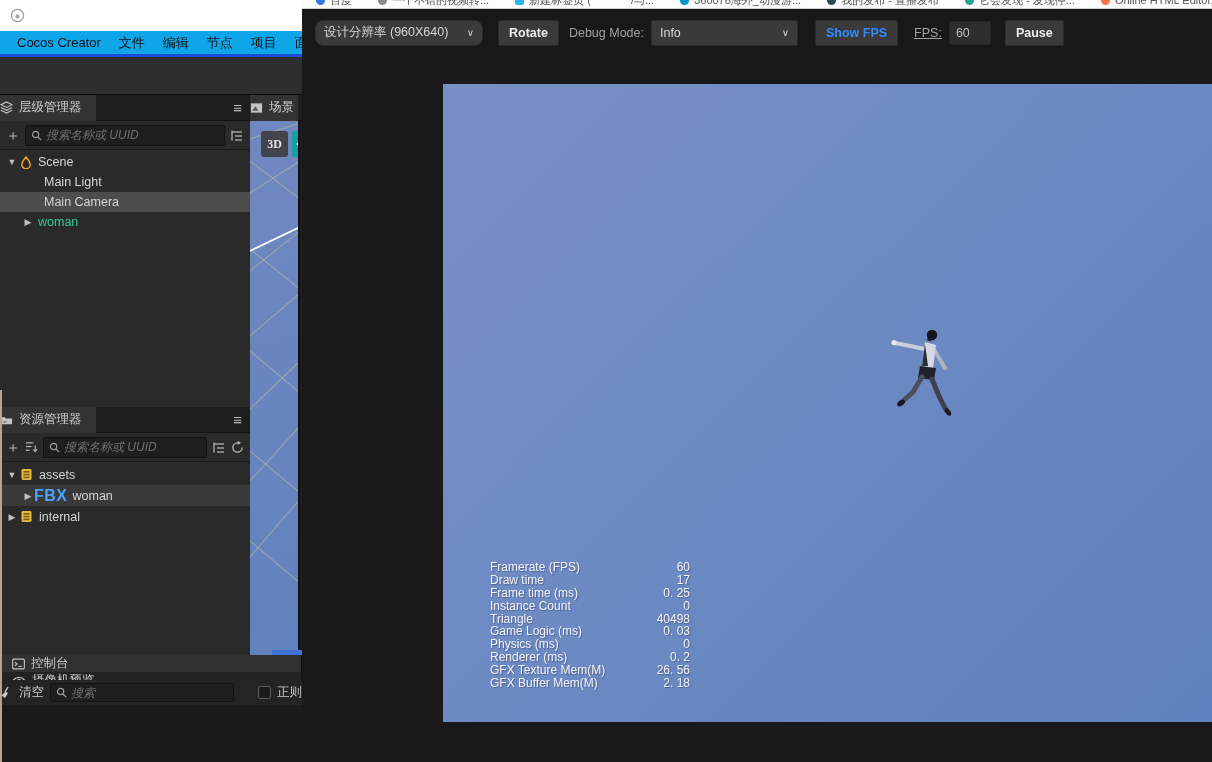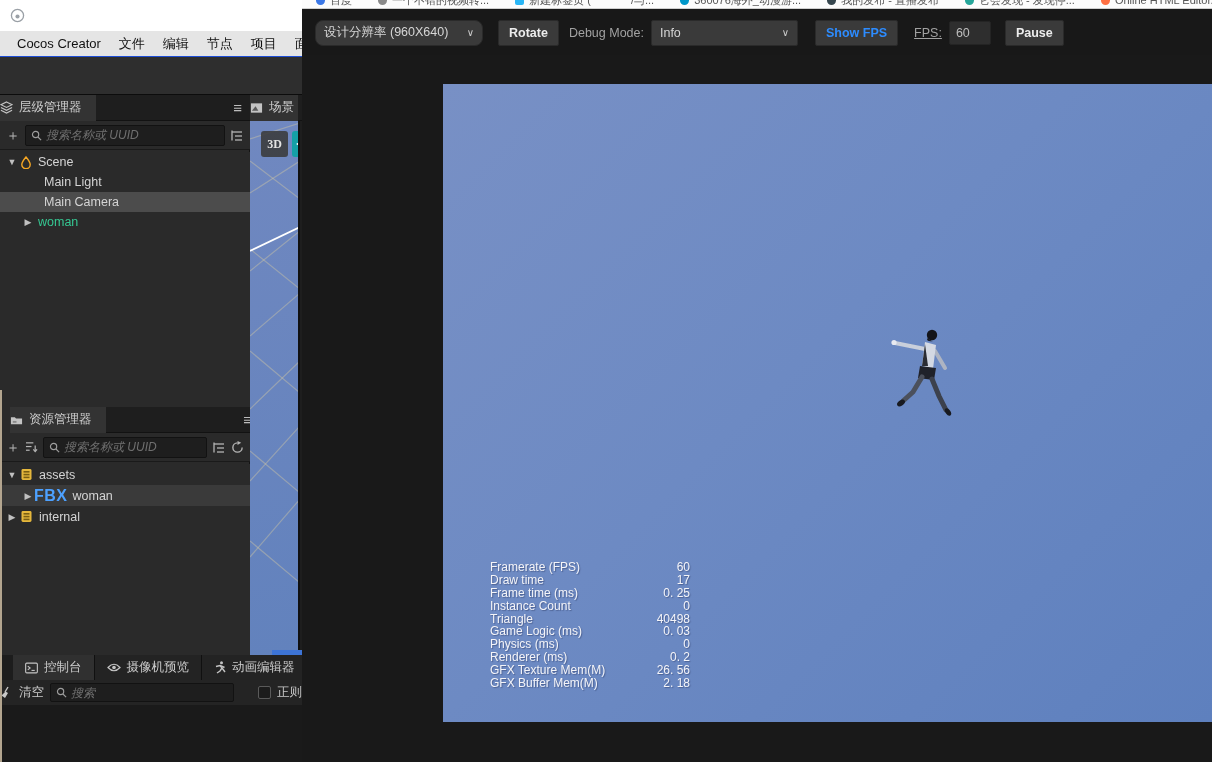--- a/index.html
+++ b/index.html
@@ -9,22 +9,22 @@
 
   
   #editor { position:absolute; left:0; top:0; width:302px; height:762px; background:#1d1d1d; }
   #desktop-sliver { position:absolute; left:0; top:390px; width:2px; height:372px; background:#b3a58f; z-index:5;}
 
   #title-bar { position:absolute; left:0; top:0; width:302px; height:31px; background:#ffffff;
     display:flex; align-items:center; padding-left:10px; gap:7px; overflow:hidden; }
   #title-bar .title-text { color:#9aa0a6; font-size:13px; white-space:nowrap; }
   .cocos-logo { width:15px; height:15px; flex:0 0 auto; }
 
-  #menu-bar { position:absolute; left:0; top:31px; width:354px; height:26px; background:#e5e5e5;
-    display:flex; align-items:center; padding-left:8px; gap:0; overflow:hidden; border-bottom:1px solid #1d4ed8;}
+  #menu-bar { position:absolute; left:0; top:31px; width:354px; height:26px; background:#0ea5e9;
+    display:flex; align-items:center; padding-left:8px; gap:0; overflow:hidden; border-bottom:3px solid #1d4ed8;}
   #menu-bar .menu-item { color:#111; font-size:13px; padding:0 9px; white-space:nowrap; }
 
   #editor-toolbar-strip { position:absolute; left:0; top:57px; width:302px; height:38px;
     background:#2e2e2e; border-bottom:1px solid #0c0c0c; }
 
   
   .panel-header { position:absolute; left:0; width:250px; height:26px; background:#1e1e1e;
     border-bottom:1px solid #121212; display:flex; align-items:center; }
   .panel-tab { height:26px; background:#333333; display:flex; align-items:center; gap:6px;
     padding:0 14px 0 0; color:#cfcfcf; font-size:12.5px; white-space:nowrap; }
@@ -51,21 +51,21 @@
   
   #scene-sliver { position:absolute; left:250px; top:95px; width:52px; height:560px; overflow:hidden; background:#1e1e1e; }
   #scene-sliver .panel-header { width:52px; }
   #scene-viewport { position:absolute; left:0; top:26px; width:50px; height:534px;
     background:linear-gradient(170deg,#7088c0,#6282bd); border-right:2px solid #101010; overflow:hidden;font-family:Liberation Serif, serif; }
   .mini-btn { position:absolute; border-radius:3px; display:flex; align-items:center; justify-content:center; }
   #btn-3d { left:11px; top:10px; width:27px; height:26px; background:#3a3a3ae0; color:#e3e3e3; font-size:12px; font-weight:bold; }
   #btn-gizmo { left:42px; top:10px; width:22px; height:26px; background:#14a0a6; color:#fff; }
 
   
-  #bottom-tabs { position:absolute; left:13px; top:655px; width:302px; height:25px; background:#191919; display:flex; }
+  #bottom-tabs { position:absolute; left:0; top:655px; width:302px; height:25px; background:#191919; display:flex;flex-direction:column; }
   .btab { height:25px; display:flex; align-items:center; gap:6px; padding:0 12px; color:#cccccc;
     font-size:12.5px; background:#232323; border-right:1px solid #101010; white-space:nowrap; }
   .btab.active { background:#303030; }
   #scene-blue-edge { position:absolute; left:272px; top:650px; width:30px; height:7px; background:#3d74d6; }
   #console-toolbar { position:absolute; left:0; top:680px; width:302px; height:25px; background:#242424;
     display:flex; align-items:center; gap:6px; padding:0 0; }
   #console-toolbar .label { color:#c8c8c8; font-size:12.5px; white-space:nowrap; }
   #console-search { width:160px; height:19px; }
   .checkbox { width:13px; height:13px; background:#1c1c1c; border:1px solid #5a5a5a; border-radius:2px; flex:0 0 auto; }
   #console-output { position:absolute; left:0; top:705px; width:302px; height:57px; background:#1a1a1a; }
@@ -181,21 +181,21 @@
           <span style="margin-left:44px;">Main Camera</span>
         </div>
         <div class="tree-row">
           <span class="twisty green" style="margin-left:22px;">▶</span>
           <span class="green" style="margin-left:4px;">woman</span>
         </div>
       </div>
     </div>
 
     <div id="assets-panel">
-      <div class="panel-header" style="top:0;margin-left:10px;">
+      <div class="panel-header" style="top:0;">
         <div class="panel-tab">
           <svg width="13" height="12" viewBox="0 0 14 12">
             <path d="M1 3 L1 10.5 L13 10.5 L13 4.5 L6.5 4.5 L5.2 3 Z" fill="#c4c4c4"></path>
             <rect x="3" y="7" width="4" height="2" fill="#8a8a8a"></rect>
           </svg>
           <span>资源管理器</span>
         </div>
         <span class="hamburger">≡</span>
       </div>
       <div class="search-row" style="top:26px;">

